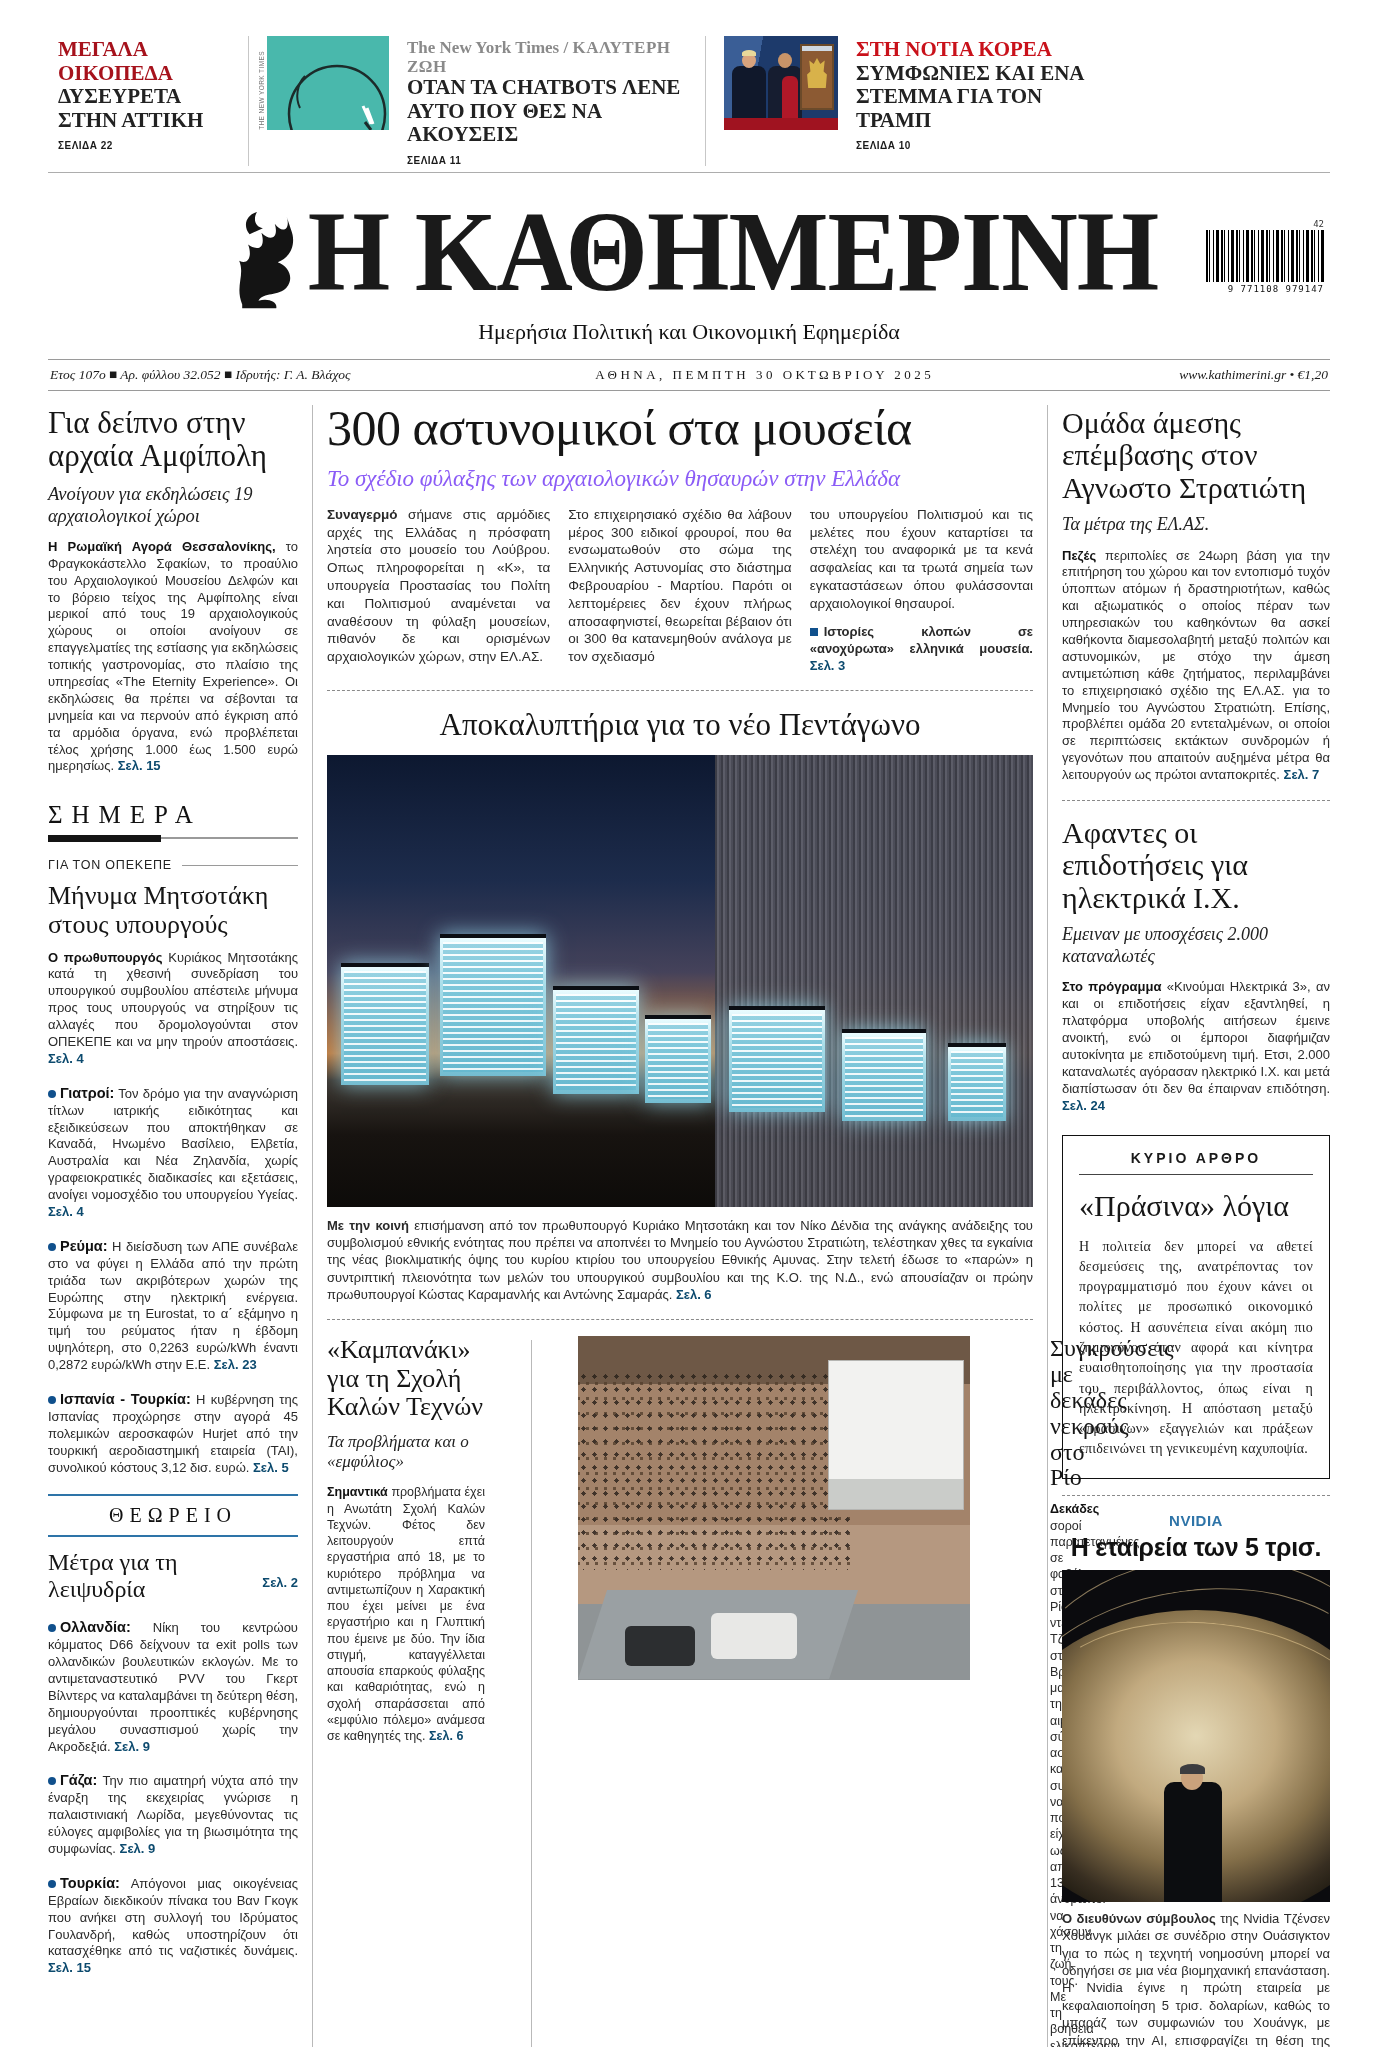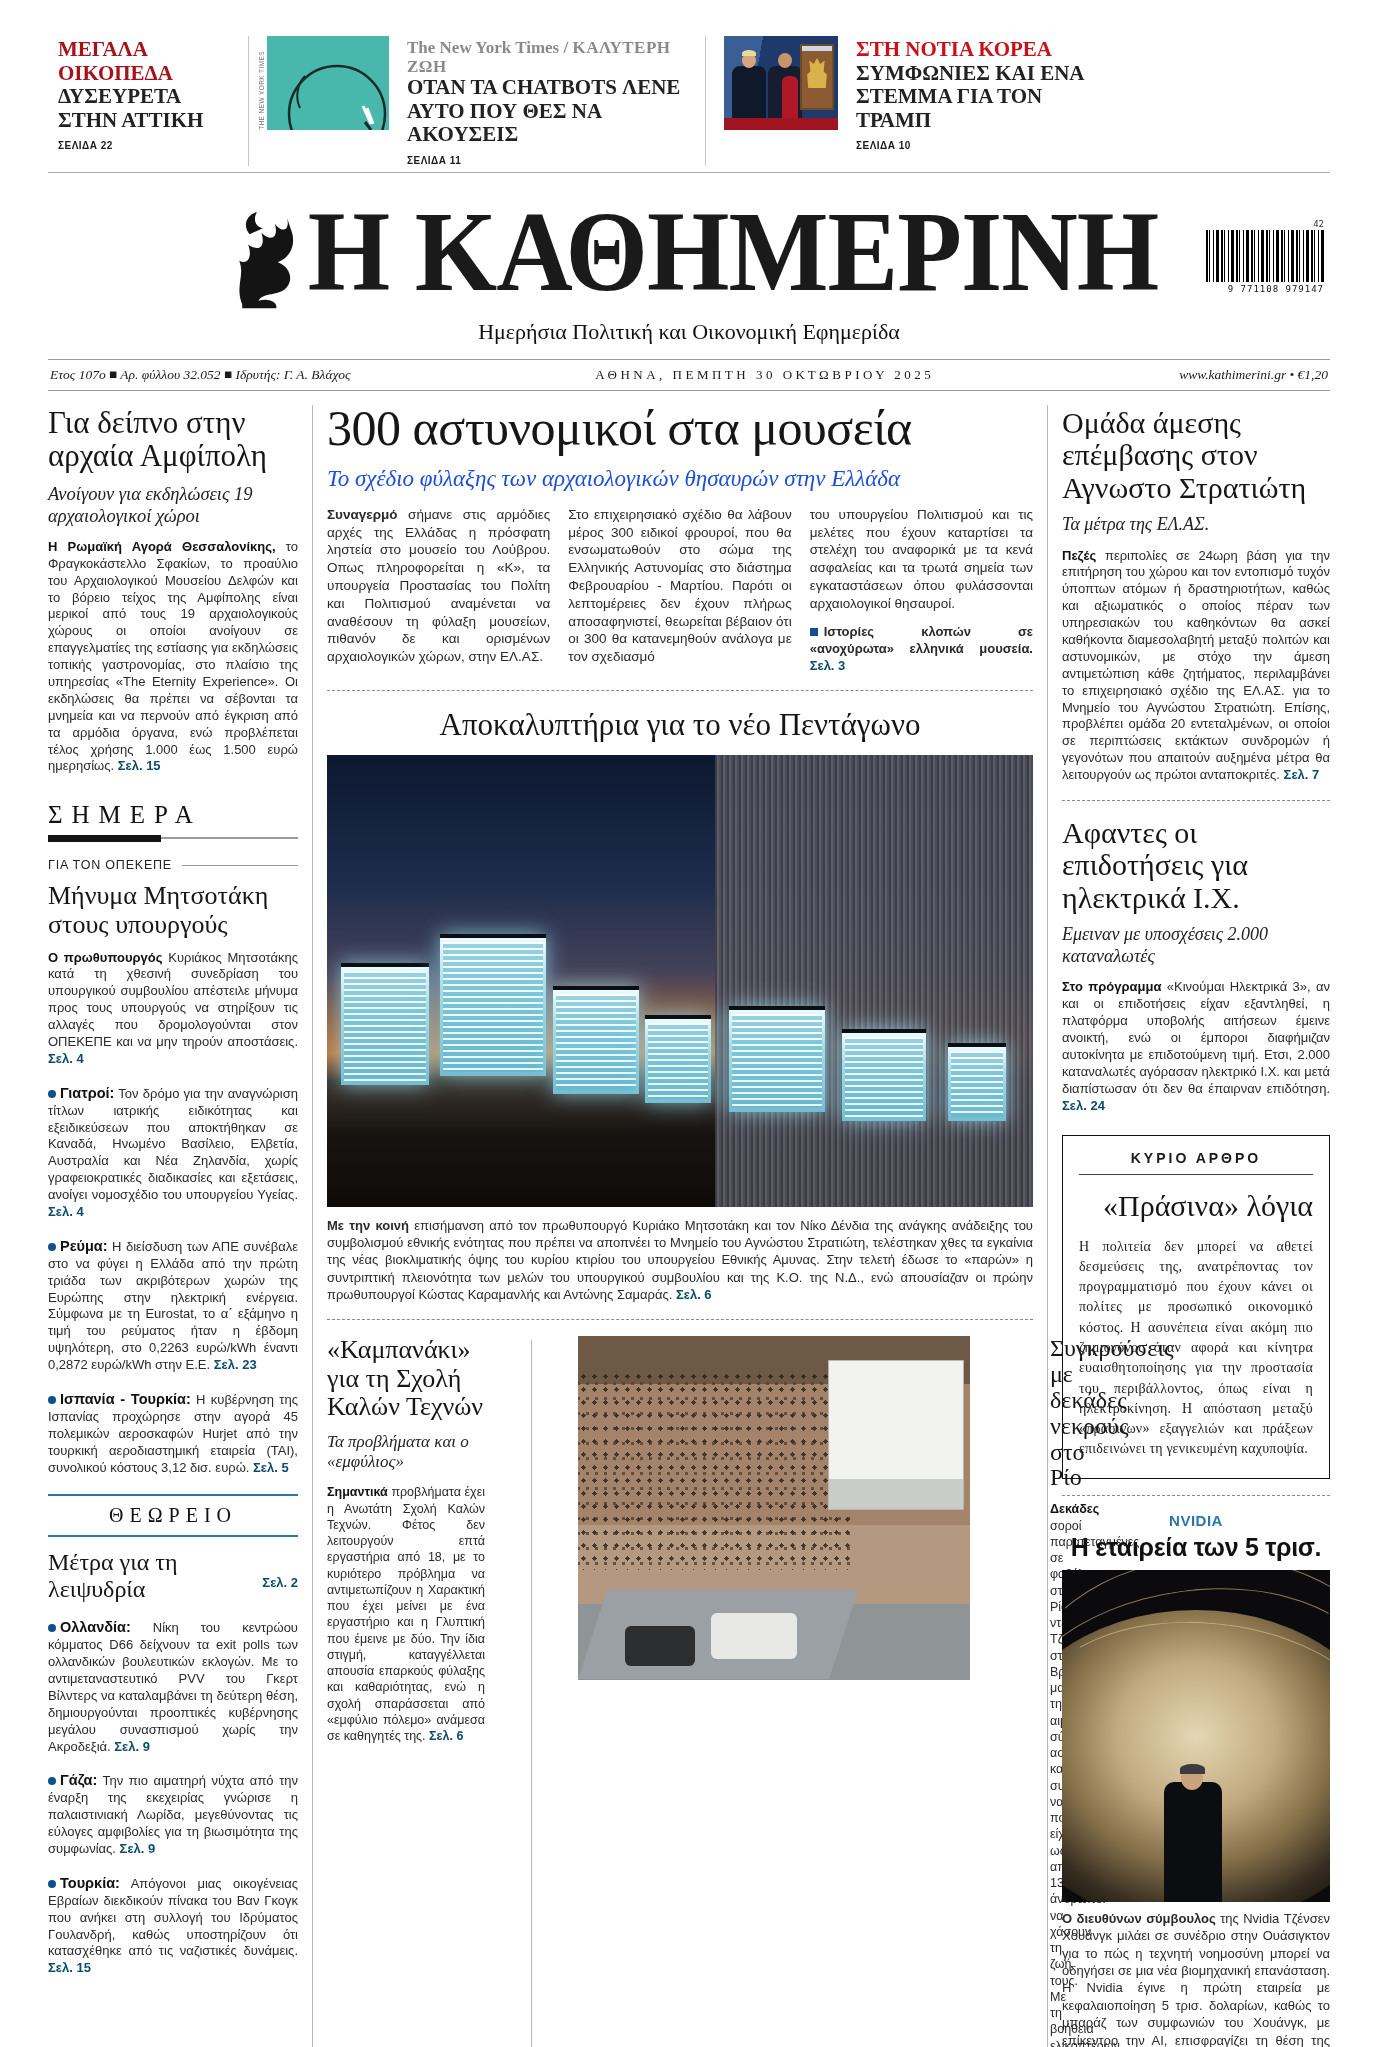--- a/index.html
+++ b/index.html
@@ -82,21 +82,21 @@
   .sb-item .dot{display:inline-block;width:8px;height:8px;border-radius:50%;background:#10508c;margin-right:4px;}
   .sb-item .lbl{font-weight:700;font-size:14.5px;color:#111;}
   .blue-rule{border-top:2px solid var(--blue);margin:18px 0 0 0;}
   .theoreio{font-family:var(--serif);font-size:20px;letter-spacing:6px;text-align:center;padding:8px 0;color:#111;}
   .leips{position:relative;margin:12px 0 6px 0;}
   .leips h3{font-size:24px;line-height:1.1;width:170px;}
   .leips .pageref{position:absolute;right:0;top:26px;font-size:13px;}
 
   
   .main-headline{font-size:50px;line-height:1.02;letter-spacing:-.5px;}
-  .main-deck{font-family:var(--serif);font-style:italic;font-size:23px;margin:12px 0 14px 0;color:#1d4ed8;}
+  .main-deck{font-family:var(--serif);font-style:italic;font-size:23px;margin:12px 0 14px 0;color:#8b5cf6;}
   .story-cols{display:flex;gap:18px;}
   .story-cols .col{flex:1;font-size:13.5px;line-height:1.32;text-align:justify;color:#2a2a2a;}
   .related{margin-top:10px;font-size:13px;}
   .related .sq{display:inline-block;width:8px;height:8px;background:#10508c;margin-right:6px;}
   .related b{font-weight:700;}
 
   
   .pent-head{text-align:center;font-size:31px;margin:4px 0 12px 0;}
   .pent-photo{position:relative;height:452px;background:
       linear-gradient(180deg,#0d1830 0%,#1d2c4c 28%,#45425a 48%,#9a6743 60%,#c0793c 66%,#3c3630 72%,#171310 84%,#0d0b09 100%);overflow:hidden;}
@@ -127,21 +127,21 @@
   .sxolio-kicker .k2{font-size:11.5px;letter-spacing:2.5px;color:#333;}
   .sxolio-title{text-align:left;font-family:var(--serif);font-style:italic;font-size:29px;margin-bottom:14px;}
   .sxolio-cols{display:flex;gap:18px;}
   .sxolio-cols .col{flex:1;font-size:12.5px;line-height:1.32;text-align:justify;color:#2a2a2a;}
 
   
   .rc-title{font-size:30px;line-height:1.08;}
   .rc-deck{font-size:18px;}
   .kyrio-box{border:1.5px solid #111;padding:14px 16px 18px 16px;margin-top:4px;}
   .kyrio-label{text-align:center;font-weight:700;font-size:14px;letter-spacing:3px;padding-bottom:8px;border-bottom:1.5px solid #444;}
-  .kyrio-title{text-align:right;font-family:var(--serif);font-size:30px;margin:14px 0 14px 0;}
+  .kyrio-title{text-align:left;font-family:var(--serif);font-size:30px;margin:14px 0 14px 0;}
   .kyrio-body{font-family:var(--serif);font-size:14px;line-height:1.45;text-align:justify;letter-spacing:.2px;color:#222;}
   .nvidia-label{text-align:center;color:var(--blue);font-weight:700;font-size:15px;letter-spacing:.5px;margin-bottom:4px;}
   .nvidia-title{text-align:center;font-weight:700;font-family:var(--sans);font-size:25px;letter-spacing:-.3px;margin-bottom:8px;color:#111;}
   .nvidia-photo{position:relative;height:332px;background:#0b0b0e;overflow:hidden;}
   .nv-globe{position:absolute;left:-25%;top:12%;width:150%;height:95%;border-radius:50%;background:radial-gradient(ellipse at 50% 40%,#efe2bd 0%,#cbb285 28%,#8a744c 48%,#3a3022 66%,#121009 80%);opacity:.95;}
   .nv-arc{position:absolute;border:1.2px solid transparent;border-top-color:rgba(235,205,150,.55);border-radius:50%;}
   .nv-fig{position:absolute;left:38%;bottom:0;width:58px;height:120px;background:#0c0d10;border-radius:10px 10px 0 0;}
   .nv-head{position:absolute;left:44.5%;bottom:112px;width:22px;height:24px;border-radius:50%;background:#caa27c;}
   .nv-hair{position:absolute;left:44%;bottom:128px;width:25px;height:10px;border-radius:50% 50% 0 0;background:#3c3c3f;}
   .nvidia-cap{margin-top:8px;font-size:13px;line-height:1.34;text-align:justify;color:#2a2a2a;}

